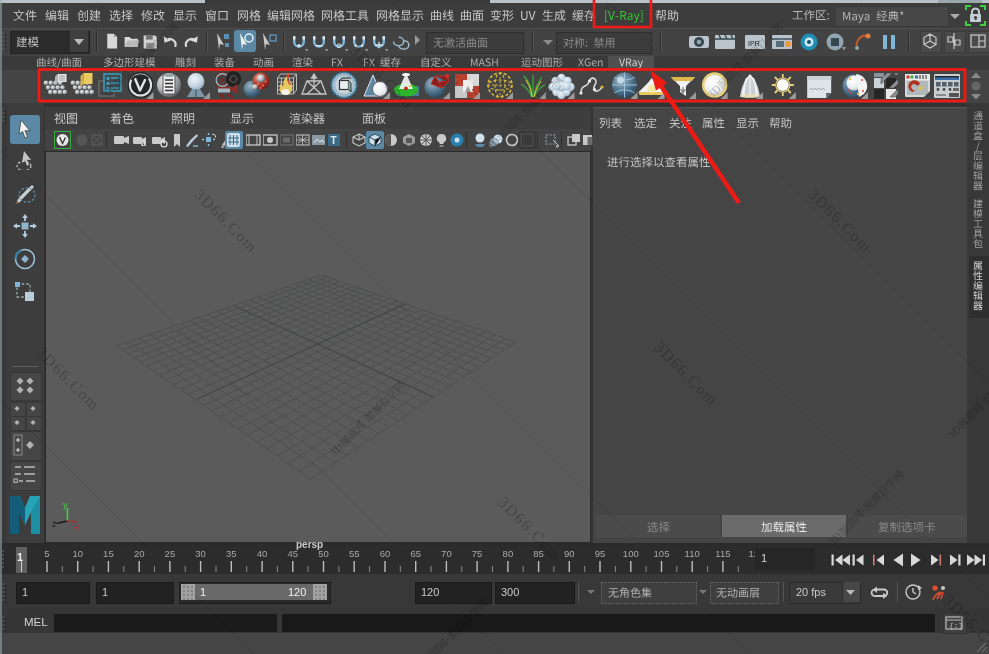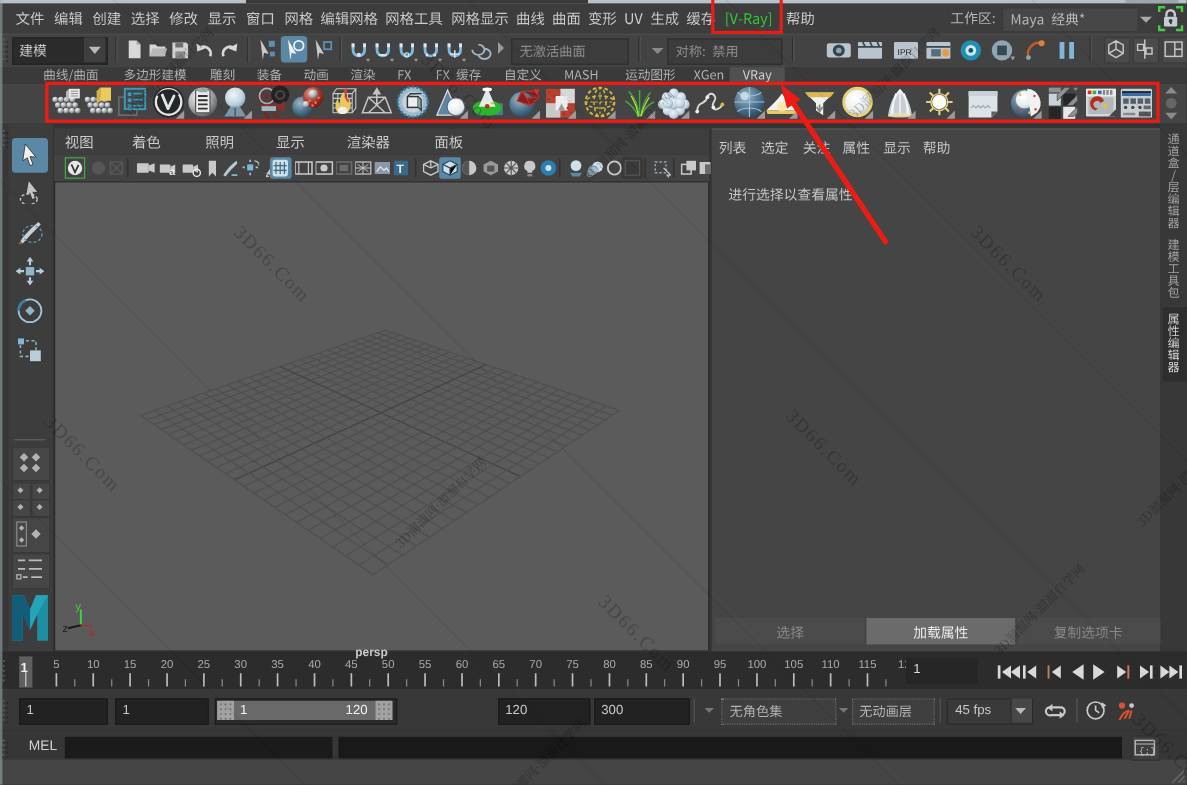--- a/index.html
+++ b/index.html
@@ -1720,21 +1720,21 @@
         <g fill="#b5b5b5" transform="scale(0.08800,-0.08800)">
           <use href="#g45" x="0"></use>
           <use href="#g59" x="125"></use>
           <use href="#g60" x="250"></use>
           <use href="#g103" x="375"></use>
         </g>
       </g>
     </svg>
 <div style="position:absolute;left:783px;top:582px;width:1px;height:20px;background:#555"></div>
 <div style="position:absolute;left:789px;top:582px;width:70px;height:20px;background:#3a3a3a;border:1px solid #2a2a2a"></div>
-<div style="position:absolute;left:796px;top:586px;font-family:'Liberation Sans',sans-serif;font-size:11px;color:#c9c9c9">45 fps</div>
+<div style="position:absolute;left:796px;top:586px;font-family:'Liberation Sans',sans-serif;font-size:11px;color:#c9c9c9">20 fps</div>
 <div style="position:absolute;left:842px;top:582px;width:17px;height:20px;background:#474747;border-left:1px solid #2a2a2a"></div>
 <svg style="position:absolute;left:842px;top:585px;" width="17" height="14">
       <path d="M4 5 L8.5 10 L13 5 Z" fill="#b9b9b9"></path>
     </svg>
 <svg style="position:absolute;left:868px;top:583px;" width="24" height="18">
       <path d="M6 6.5 H16 a3 3 0 0 1 0 6.5 H8 a3 3 0 0 1 -2 -6.5" stroke="#c9c9c9" stroke-width="1.8" fill="none"></path>
       <path d="M9 3.5 L5 6.8 L9 10 Z" fill="#c9c9c9"></path>
       <path d="M15 9.8 L19 13 L15 16 Z" fill="#c9c9c9"></path>
     </svg>
 <div style="position:absolute;left:897px;top:582px;width:1px;height:20px;background:#555"></div>

